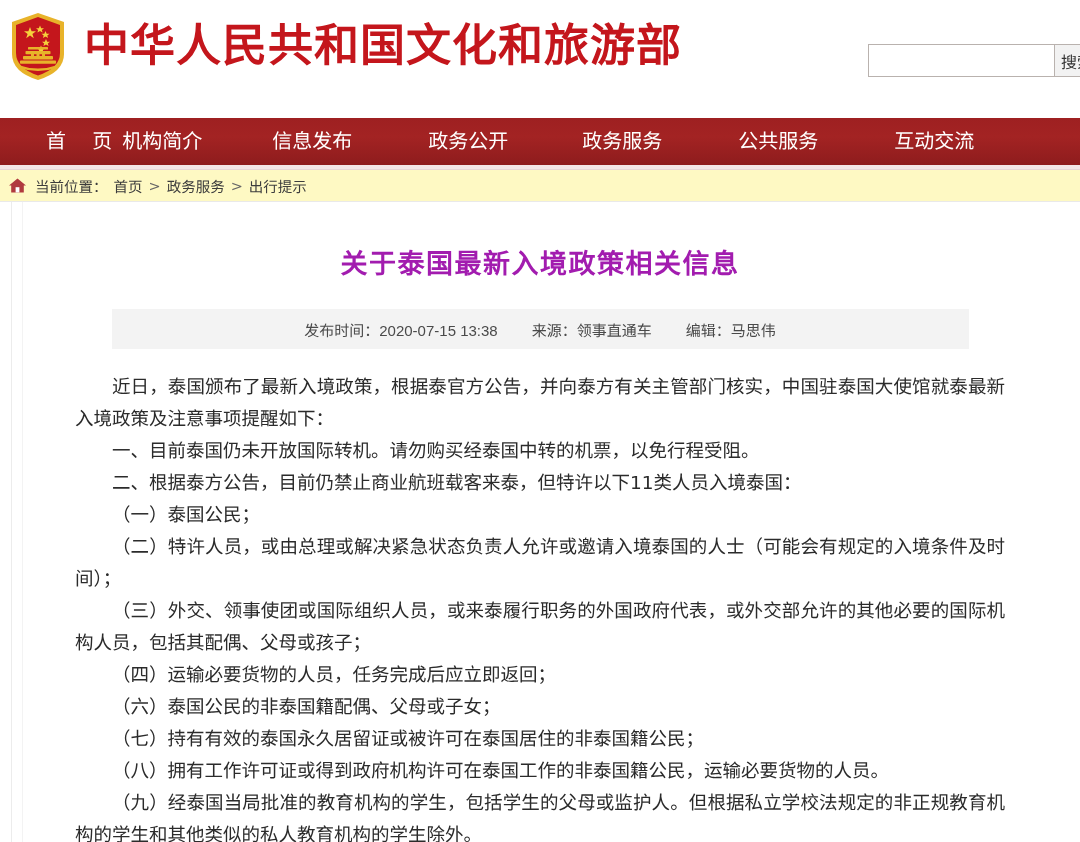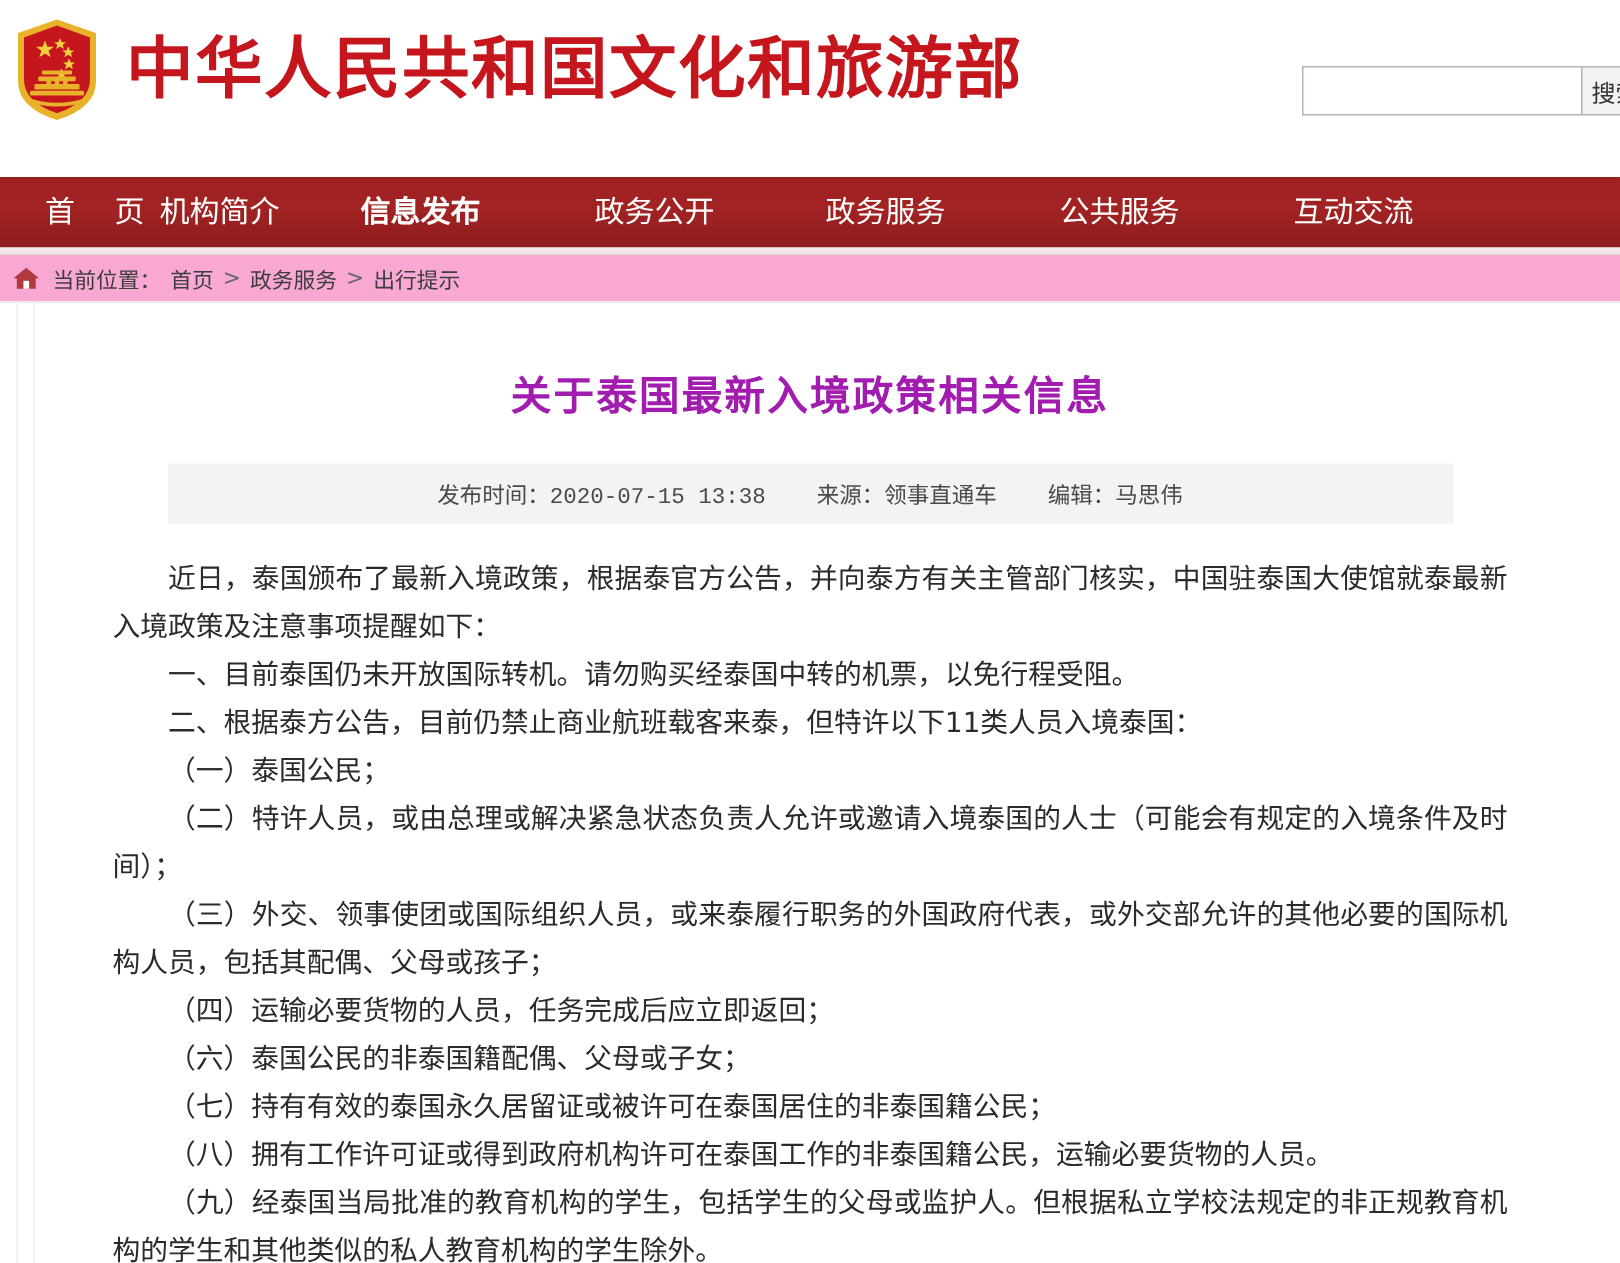--- a/index.html
+++ b/index.html
@@ -95,43 +95,43 @@
     overflow: hidden;
   }
   .nav-item {
     color: #ffffff;
     font-size: 20px;
     white-space: nowrap;
     cursor: pointer;
     font-family: "DejaVu Sans", "Liberation Sans", sans-serif;
     line-height: 47px;
   }
-  .nav-item.home { margin-left: 30px; letter-spacing: 10px; }
+  .nav-item.home { margin-left: 46px; letter-spacing: 10px; }
   .nav-item.n1 { }
-  .nav-item.n2 { margin-left: 54px; font-weight: bold; }
+  .nav-item.n2 { margin-left: 70px; }
   .nav-item.n3 { margin-left: 76px; }
   .nav-item.n4 { margin-left: 74px; }
   .nav-item.n5 { margin-left: 76px; }
   .nav-item.n6 { margin-left: 76px; }
 
   .nav-underline {
     width: 1080px;
     height: 5px;
     background: #f3e6e6;
     border-bottom: 1px solid #e6d6d6;
   }
 
   
   .breadcrumb {
     width: 1080px;
     height: 31px;
     display: flex;
     align-items: center;
     padding-left: 8px;
-    background: #f9a8d4;
+    background: #fef9c3;
     font-size: 14.5px;
     color: #444;
     font-family: "DejaVu Sans", "Liberation Sans", sans-serif;
   }
   .home-icon { width: 19px; height: 17px; margin-right: 8px; flex: 0 0 auto; }
   .crumb-label { margin-right: 6px; color: #3d3d3d; }
   .crumb-link { color: #3d3d3d; cursor: pointer; text-decoration: none; }
   .crumb-sep { margin: 0 6px; color: #666; }
 
   
@@ -170,21 +170,21 @@
     margin: 28px auto 0 auto;
     width: 857px;
     height: 40px;
     background: #f3f3f3;
     display: flex;
     align-items: center;
     justify-content: center;
     gap: 34px;
     font-size: 15px;
     color: #4a4a4a;
-    font-family: Liberation Mono, monospace;
+    font-family: Liberation Sans, sans-serif;
   }
   .meta-item { white-space: nowrap; }
 
   .article-body {
     margin: 22px auto 0 auto;
     width: 930px;
     font-size: 18.5px;
     line-height: 32px;
     color: #2b2b2b;
     text-align: justify;

